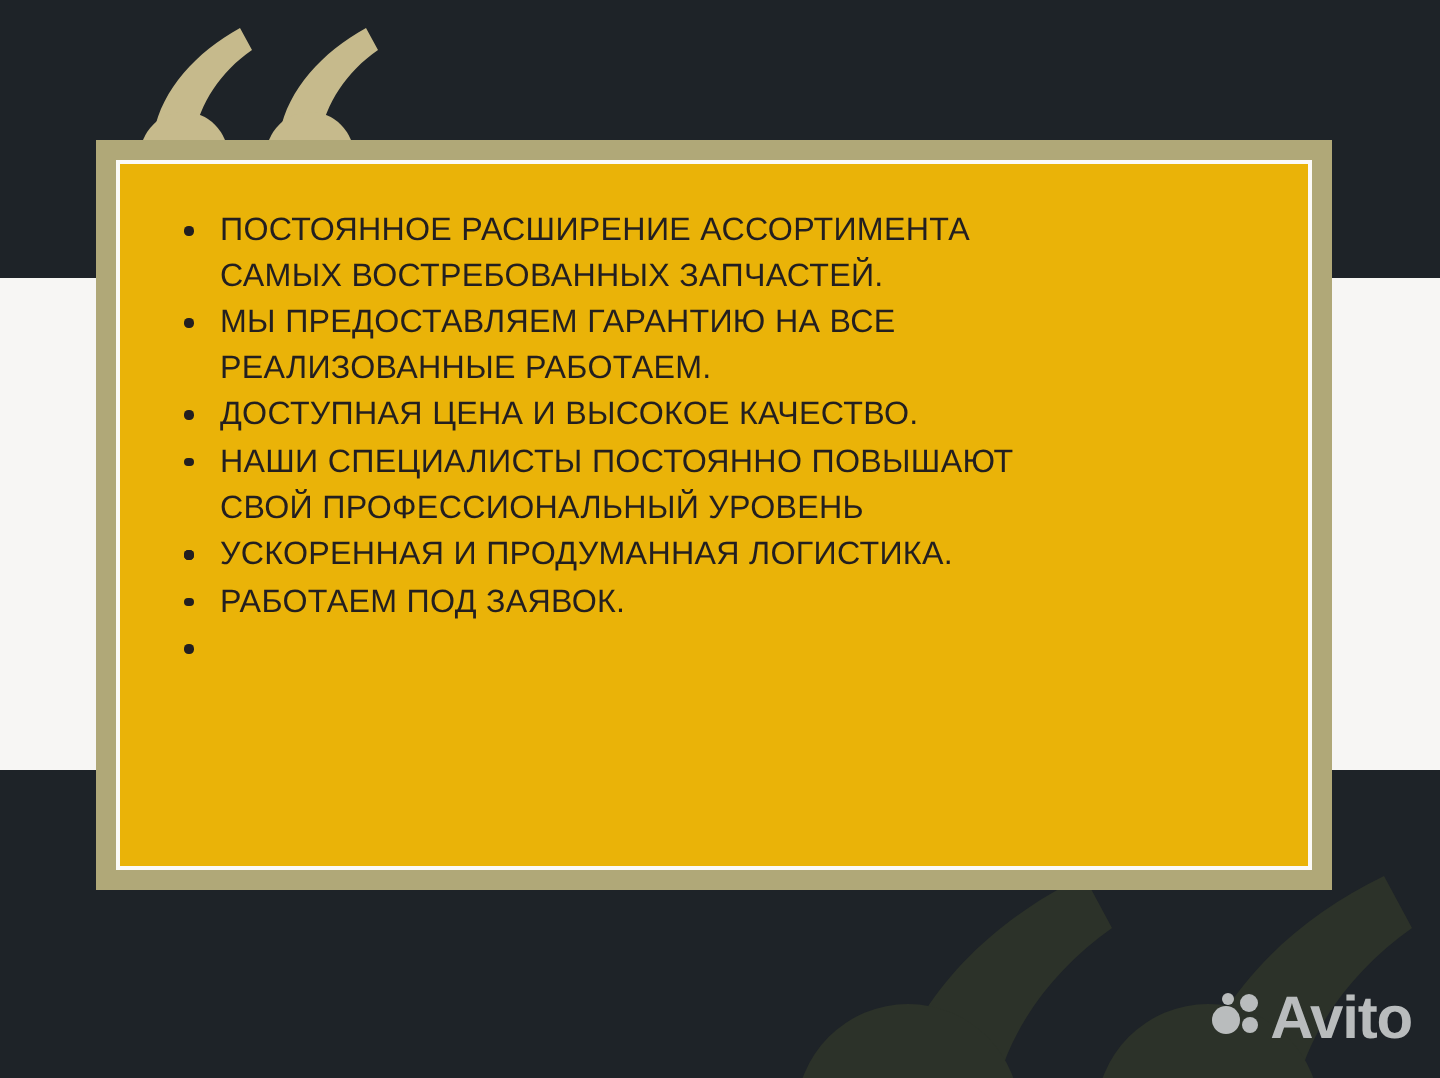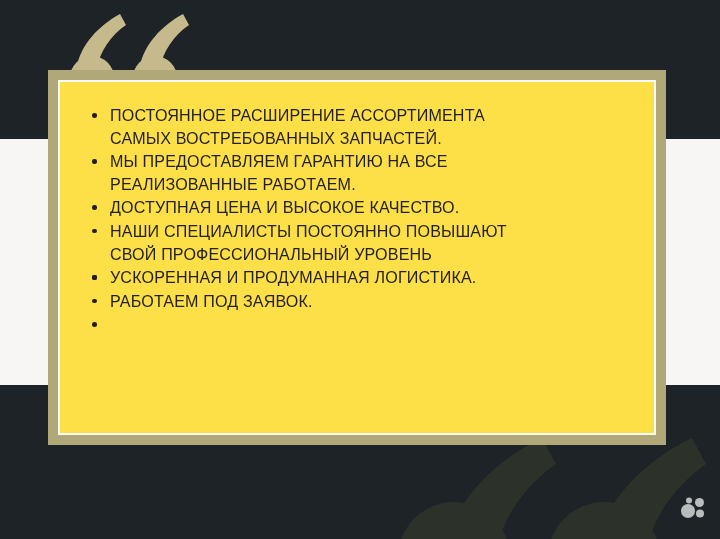--- a/index.html
+++ b/index.html
@@ -65,21 +65,21 @@
     width: 618px;
     height: 375px;
     background: #b0a878;
     padding: 10px;
     box-sizing: border-box;
     z-index: 4;
   }
   .card-inner {
     width: 100%;
     height: 100%;
-    background: #fde047;
+    background: #eab308;
     box-sizing: border-box;
     border: 2px solid #fbfaf8;
     padding: 22px 26px 18px 28px;
     overflow: hidden;
   }
 
   
   ul.bullets {
     list-style: none;
     margin: 0;
@@ -178,15 +178,16 @@
     <span class="avito-dots">
       <svg width="26" height="26" viewBox="0 0 26 26" xmlns="http://www.w3.org/2000/svg">
         <g fill="#b9bcbd">
           <circle cx="8" cy="16" r="7"></circle>
           <circle cx="19.5" cy="7.5" r="4.5"></circle>
           <circle cx="20" cy="18.5" r="4"></circle>
           <circle cx="9" cy="5.5" r="3"></circle>
         </g>
       </svg>
     </span>
+    <span class="avito-text">Avito</span>
   </div>
 
 </div>
 
 </body></html>

